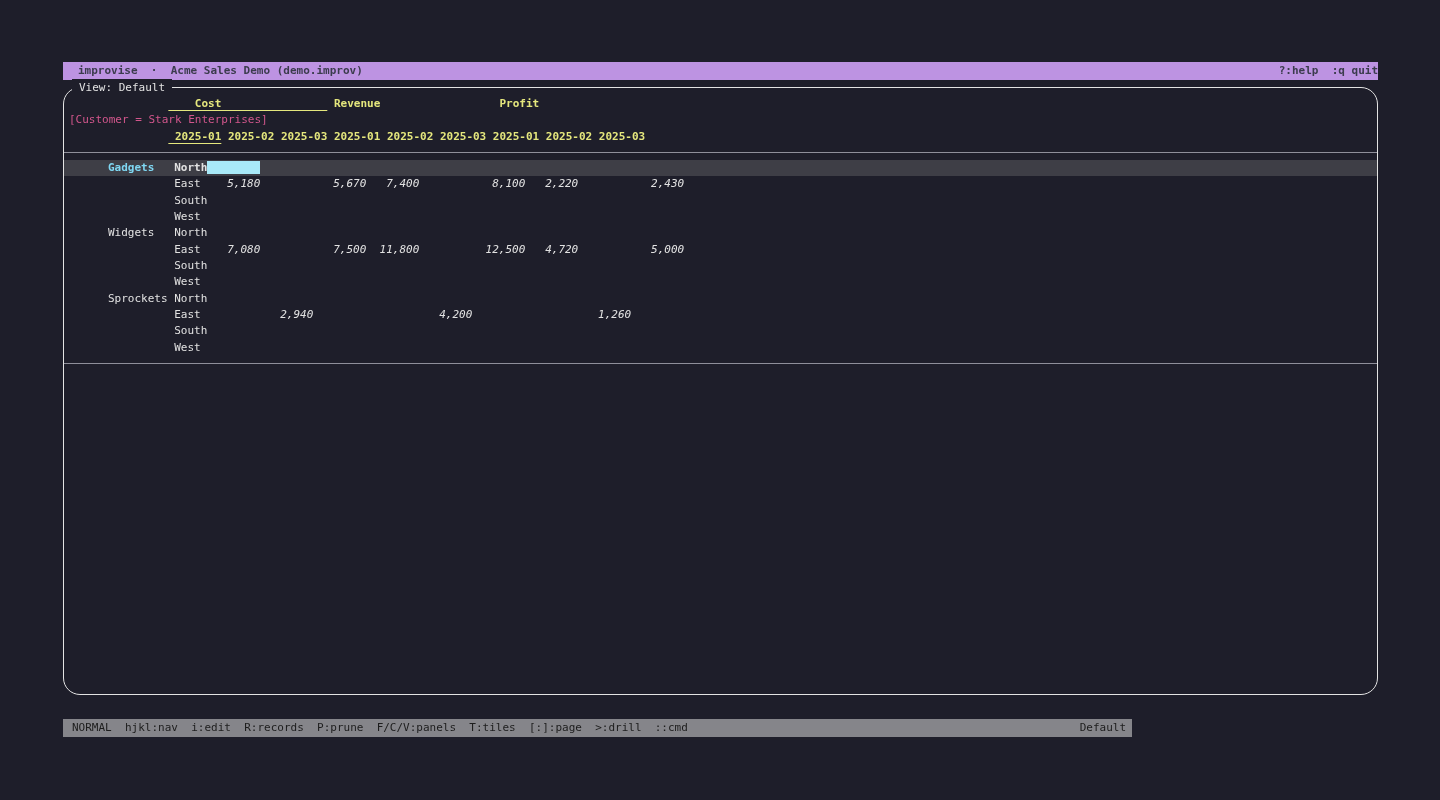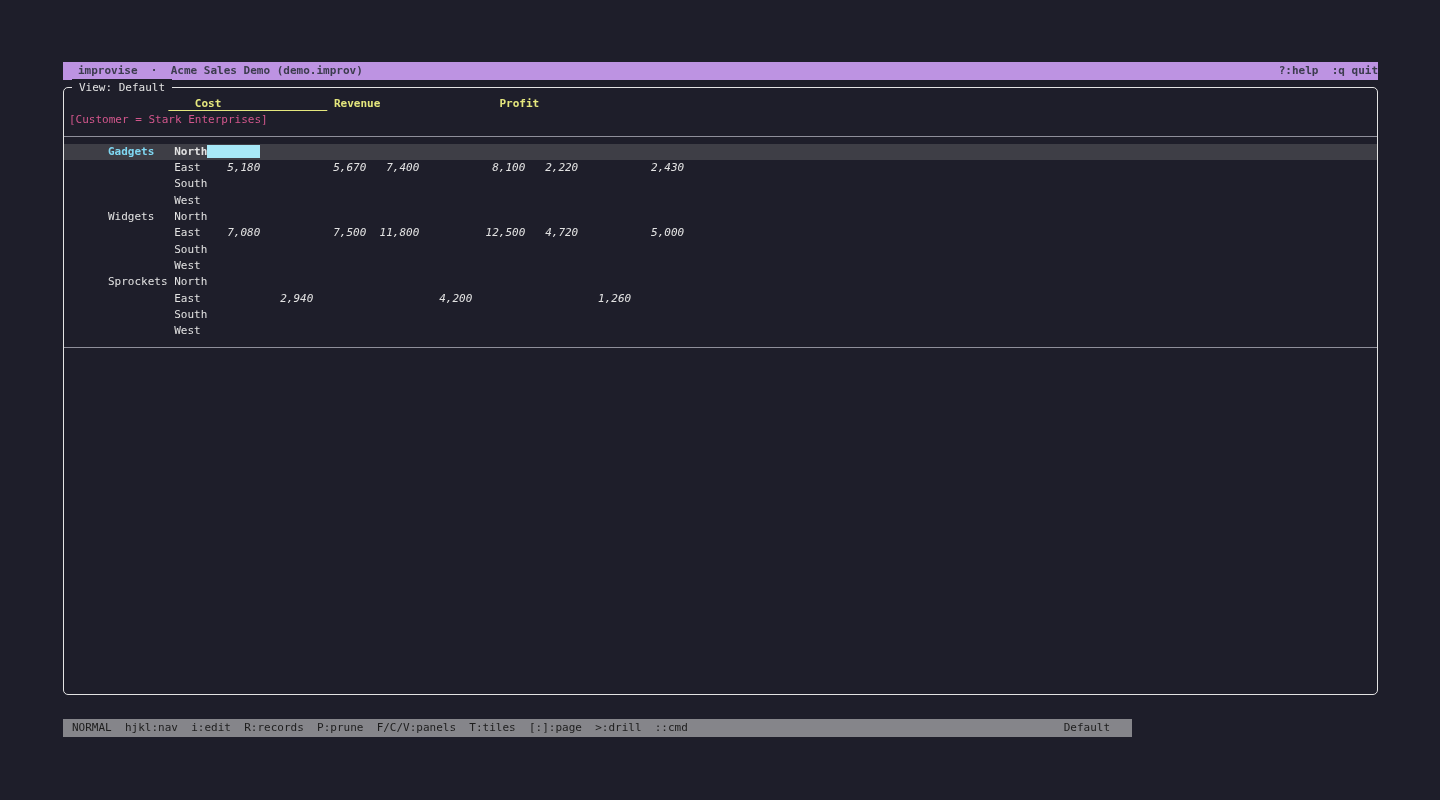--- a/index.html
+++ b/index.html
@@ -15,21 +15,21 @@
     position:absolute;left:63px;top:62px;width:1315px;height:18px;
     background:var(--titlebar_bg);color:var(--titlebar_fg);
     line-height:18px;font-weight:bold;white-space:pre;
     display:flex;justify-content:space-between;
   }
   .titlebar .left{padding-left:15px;}
   .titlebar .right{}
   
   .viewbox{
     position:absolute;left:63px;top:87px;width:1313px;height:606px;
-    border:1px solid var(--panel_border);border-radius:5px;
+    border:1px solid var(--panel_border);border-radius:17px;
   }
   .viewbox-title{
     position:absolute;top:-9px;left:8px;height:18px;line-height:18px;
     background:var(--bg);padding:0 7px;color:var(--fg);white-space:pre;
   }
   .content{padding-top:8px;}
   .line{line-height:16.35px;height:16.35px;white-space:pre;padding-left:5px;}
   .filter-line{color:var(--pink);}
   .hdr{color:var(--yellow);font-weight:bold;}
   .underlined{text-decoration:underline;text-underline-offset:3px;text-decoration-thickness:1px;}
@@ -57,37 +57,38 @@
   .tile-green{color:var(--tile_green);}
   
   .statusbar{
     position:absolute;left:63px;top:719px;width:1069px;height:18px;
     background:var(--status_bg);color:var(--status_fg);
     line-height:18px;white-space:pre;
     display:flex;justify-content:space-between;
   }
   .statusbar .left{padding-left:9px;}
   .statusbar .hint{margin-left:2ch;}
-  .statusbar .right{padding-right:22px;}
+  .statusbar .right{padding-right:6px;}
 </style>
 </head>
 <body>
 
 <div class="screen">
 
   <div class="titlebar">
     <span class="left"><span>improvise</span>  <span>·</span>  <span>Acme Sales Demo (demo.improv)</span></span>
     <span class="right"><span>?:help</span>  <span>:q quit</span></span>
   </div>
 
   <div class="viewbox">
     <div class="viewbox-title">View: Default</div>
     <div class="content">
       <div class="line hdr" id="measures-line"><span class="pre">               </span><span class="pre underlined">    Cost                </span><span class="pre"> Revenue                </span><span class="pre">  Profit                </span></div>
       <div class="line filter-line">[Customer = Stark Enterprises]</div>
+      <div class="line hdr" id="months-line"><span class="pre">               </span><span class="pre underlined"> 2025-01</span><span class="pre"> 2025-02</span><span class="pre"> 2025-03</span><span class="pre"> 2025-01</span><span class="pre"> 2025-02</span><span class="pre"> 2025-03</span><span class="pre"> 2025-01</span><span class="pre"> 2025-02</span><span class="pre"> 2025-03</span></div>
       <div class="sep"></div>
       <div id="rows-container">
           <div class="line row cursor-row"><span class="product pre">Gadgets   </span><span class="region pre">North</span><span class="cell pre sel">        </span><span class="cell pre">        </span><span class="cell pre">        </span><span class="cell pre">        </span><span class="cell pre">        </span><span class="cell pre">        </span><span class="cell pre">        </span><span class="cell pre">        </span><span class="cell pre">        </span></div>
           <div class="line row"><span class="product pre">          </span><span class="region pre">East </span><span class="cell pre">   5,180</span><span class="cell pre">        </span><span class="cell pre">   5,670</span><span class="cell pre">   7,400</span><span class="cell pre">        </span><span class="cell pre">   8,100</span><span class="cell pre">   2,220</span><span class="cell pre">        </span><span class="cell pre">   2,430</span></div>
           <div class="line row"><span class="product pre">          </span><span class="region pre">South</span><span class="cell pre">        </span><span class="cell pre">        </span><span class="cell pre">        </span><span class="cell pre">        </span><span class="cell pre">        </span><span class="cell pre">        </span><span class="cell pre">        </span><span class="cell pre">        </span><span class="cell pre">        </span></div>
           <div class="line row"><span class="product pre">          </span><span class="region pre">West </span><span class="cell pre">        </span><span class="cell pre">        </span><span class="cell pre">        </span><span class="cell pre">        </span><span class="cell pre">        </span><span class="cell pre">        </span><span class="cell pre">        </span><span class="cell pre">        </span><span class="cell pre">        </span></div>
           <div class="line row"><span class="product pre">Widgets   </span><span class="region pre">North</span><span class="cell pre">        </span><span class="cell pre">        </span><span class="cell pre">        </span><span class="cell pre">        </span><span class="cell pre">        </span><span class="cell pre">        </span><span class="cell pre">        </span><span class="cell pre">        </span><span class="cell pre">        </span></div>
           <div class="line row"><span class="product pre">          </span><span class="region pre">East </span><span class="cell pre">   7,080</span><span class="cell pre">        </span><span class="cell pre">   7,500</span><span class="cell pre">  11,800</span><span class="cell pre">        </span><span class="cell pre">  12,500</span><span class="cell pre">   4,720</span><span class="cell pre">        </span><span class="cell pre">   5,000</span></div>
           <div class="line row"><span class="product pre">          </span><span class="region pre">South</span><span class="cell pre">        </span><span class="cell pre">        </span><span class="cell pre">        </span><span class="cell pre">        </span><span class="cell pre">        </span><span class="cell pre">        </span><span class="cell pre">        </span><span class="cell pre">        </span><span class="cell pre">        </span></div>
           <div class="line row"><span class="product pre">          </span><span class="region pre">West </span><span class="cell pre">        </span><span class="cell pre">        </span><span class="cell pre">        </span><span class="cell pre">        </span><span class="cell pre">        </span><span class="cell pre">        </span><span class="cell pre">        </span><span class="cell pre">        </span><span class="cell pre">        </span></div>

